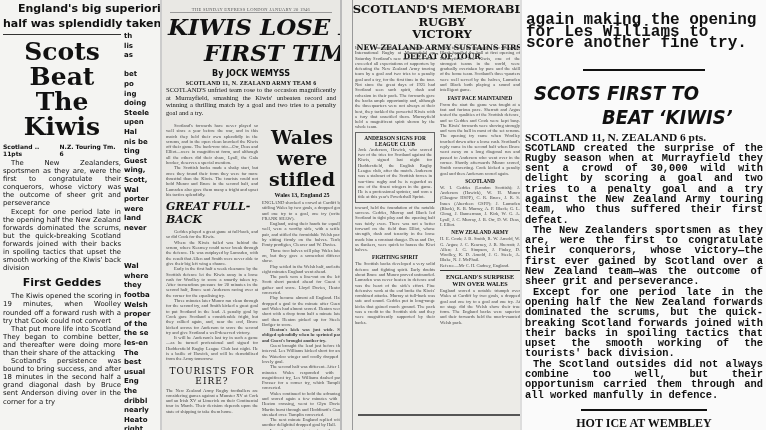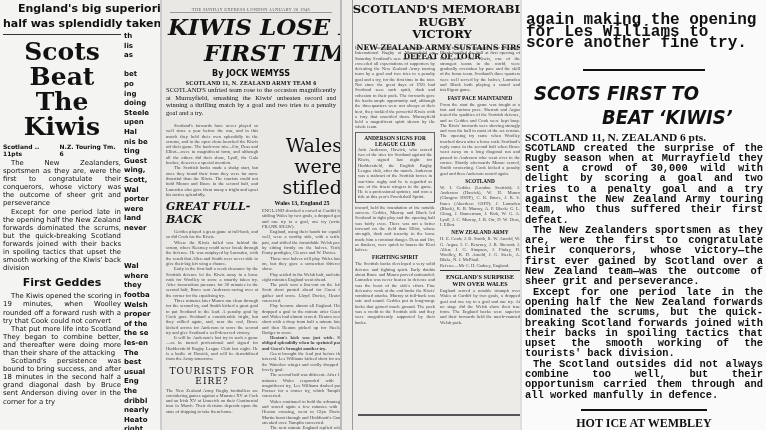--- a/index.html
+++ b/index.html
@@ -25,21 +25,21 @@
   .subhead{font-family:"DejaVu Sans",sans-serif;font-weight:bold;font-size:11px;text-align:center;margin:4px 0 3px;}
   
   .c2 .dateline{font-size:4.5px;text-align:center;letter-spacing:.3px;color:#555;padding-top:7px;border-bottom:1px solid #999;margin:0 8px;}
   .c2 h1{font-family:"DejaVu Serif",serif;font-style:italic;font-weight:bold;font-size:23px;line-height:24px;margin:2px 0 0 6px;white-space:nowrap;}
   .c2 h1.l2{margin-left:42px;}
   .byline{font-family:"DejaVu Sans",sans-serif;font-weight:bold;font-size:8px;text-align:center;margin:4px 0 2px;}
   .c2 .score{font-weight:bold;font-size:6px;text-align:center;letter-spacing:.2px;}
   .c2 .lede{padding:0 4px;font-size:6.6px;line-height:7.6px;}
   .c2 .left{position:absolute;left:4px;top:123px;width:92px;}
   .c2 .right{position:absolute;left:100px;top:123px;width:80px;}
-  .c2 .wales{font-family:"DejaVu Serif",serif;font-weight:normal;font-size:19px;line-height:21px;text-align:right;margin-top:12px;}
+  .c2 .wales{font-family:"DejaVu Serif",serif;font-weight:bold;font-size:19px;line-height:21px;text-align:center;margin-top:4px;}
   .c2 .walesscore{font-weight:bold;font-size:6px;text-align:center;margin:2px 0;}
   .c2 .great{font-family:"DejaVu Serif",serif;font-style:italic;font-weight:bold;font-size:11px;margin:3px 0;}
   .c2 .tour{font-family:"DejaVu Serif",serif;font-size:9px;letter-spacing:1px;text-align:center;margin:4px 0 2px;}
   
   .c3 h1{font-family:"DejaVu Serif",serif;font-weight:bold;font-size:11.5px;line-height:12.5px;text-align:center;margin:3px 4px 2px 10px;}
   .c3 h2{font-family:"DejaVu Serif",serif;font-weight:bold;font-size:7.6px;line-height:9px;text-align:center;margin:2px 6px 3px 12px;}
   .c3 .gutter{position:absolute;left:0;top:0;width:10px;height:430px;border-right:1px solid #999;}
   .c3 .lcol{position:absolute;left:13px;top:45px;width:80px;}
   .c3 .rcol{position:absolute;left:98px;top:45px;width:80px;}
   .c3 .box{border:1px solid #666;padding:2px;margin:2px 0;}

